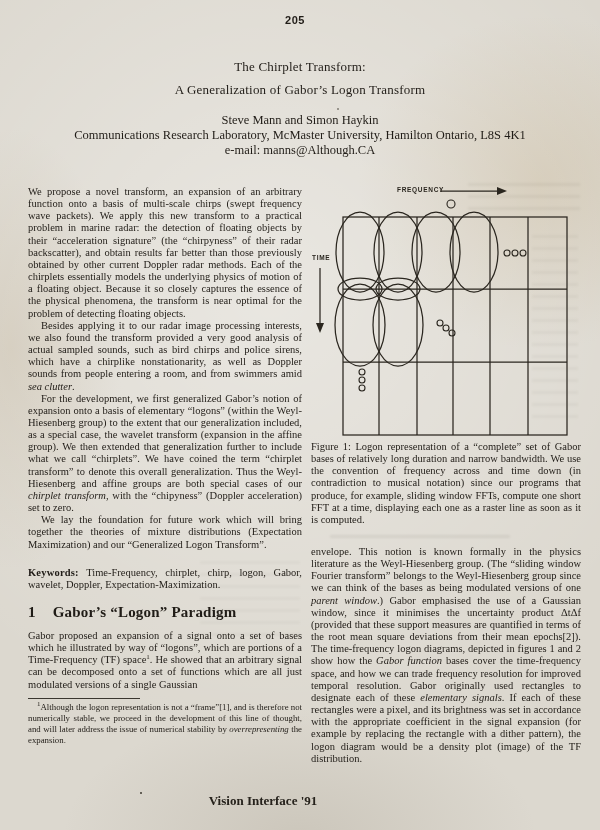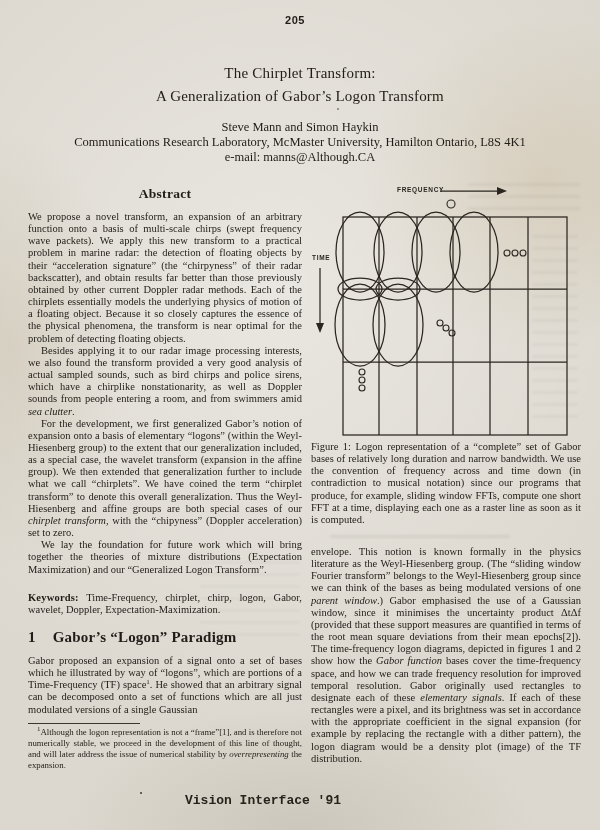--- a/index.html
+++ b/index.html
@@ -13,21 +13,21 @@
       radial-gradient(26% 38% at 2% 42%, rgba(172,152,116,0.26), rgba(172,152,116,0) 70%),
       radial-gradient(55% 22% at 50% 101%, rgba(138,128,108,0.20), rgba(138,128,108,0) 72%),
       linear-gradient(#dcd8cf,#dcd8cf);
   }
   .pageno{
     position:absolute; top:14px; left:0; width:590px; text-align:center;
     font-family:"Liberation Sans","DejaVu Sans",sans-serif;
     font-size:11px; font-weight:600; letter-spacing:0.5px;
   }
   .head{ position:absolute; top:54px; left:0; width:600px; text-align:center; }
-  .title{ font-size:15px; line-height:23px; font-weight:400; margin:8px 0 12px 0; letter-spacing:0.2px; }
+  .title{ font-size:13px; line-height:23px; font-weight:400; margin:1px 0 12px 0; letter-spacing:0.2px; }
   .authors{ font-size:12.5px; line-height:15px;text-align:center; }
   .affil{ font-size:12.5px; line-height:15px; }
   .email{ font-size:12.5px; line-height:15px; }
 
   .colL{ position:absolute; left:28px; top:186px; width:274px; }
   .abs-head{ text-align:center; font-weight:700; font-size:13.5px; margin:0 0 9px 0; letter-spacing:0.3px; }
   p{ margin:0; font-size:10.5px; line-height:12.15px; text-align:justify; }
   p.indent{ text-indent:13px; }
   .kw{ margin-top:16px; }
   .kw b{ letter-spacing:0.2px;margin-top:16px; }
@@ -47,21 +47,21 @@
     font-size:6.5px; font-weight:700; letter-spacing:0.7px; color:#2a261f;
   }
   .freq-label{ left:86px; top:8px; }
   .time-label{ left:1px; top:76px; }
 
   .caption{ position:absolute; left:311px; top:441px; width:270px; }
   .col2p{ position:absolute; left:311px; top:546px; width:270px; }
 
   .footer{
     position:absolute; top:793px; left:263px; transform:translateX(-50%);
-    font-family:Liberation Mono, monospace;
+    font-family:Liberation Serif, serif;
     font-size:13px; font-weight:700; color:#26221c; white-space:nowrap;
   }
   .ghost{ position:absolute; opacity:0.07; filter:blur(1px); pointer-events:none;
     background:repeating-linear-gradient(0deg, transparent 0 4px, #5c5a48 4px 7px, transparent 7px 12px); }
   .g1{ left:468px; top:182px; width:112px; height:32px; }
   .g2{ left:532px; top:232px; width:46px; height:190px; opacity:0.05; }
   .g3{ left:330px; top:531px; width:180px; height:11px; opacity:0.09; filter:blur(0.8px); }
   .g4{ left:200px; top:560px; width:100px; height:80px; opacity:0.04; }
   .speck{ position:absolute; background:#3c382f; border-radius:50%; }
   .s1{ left:140px; top:792px; width:2px; height:2px; }
@@ -75,21 +75,20 @@
   <div class="pageno">205</div>
 
   <div class="head">
     <h1 class="title"><span>The Chirplet Transform:</span><br><span>A Generalization of Gabor’s Logon Transform</span></h1>
     <div class="authors">Steve Mann and Simon Haykin</div>
     <div class="affil">Communications Research Laboratory, McMaster University, Hamilton Ontario, L8S 4K1</div>
     <div class="email">e-mail: manns@Although.CA</div>
   </div>
 
   <div class="colL">
-    <div class="abs-head">Abstract</div>
     <p><span>We propose a novel transform, an expansion of an arbitrary function onto a basis of multi-scale chirps (swept frequency wave packets). We apply this new transform to a practical problem in marine radar: the detection of floating objects by their “acceleration signature” (the “chirpyness” of their radar backscatter), and obtain results far better than those previously obtained by other current Doppler radar methods. Each of the chirplets essentially models the underlying physics of motion of a floating object. Because it so closely captures the essence of the physical phenomena, the transform is near optimal for the problem of detecting floating objects.</span></p>
     <p class="indent"><span>Besides applying it to our radar image processing interests, we also found the transform provided a very good analysis of actual sampled sounds, such as bird chirps and police sirens, which have a chirplike nonstationarity, as well as Doppler sounds from people entering a room, and from swimmers amid </span><i>sea clutter</i><span>.</span></p>
     <p class="indent"><span>For the development, we first generalized Gabor’s notion of expansion onto a basis of elementary “logons” (within the Weyl-Hiesenberg group) to the extent that our generalization included, as a special case, the wavelet transform (expansion in the affine group). We then extended that generalization further to include what we call “chirplets”. We have coined the term “chirplet transform” to denote this overall generalization. Thus the Weyl-Hiesenberg and affine groups are both special cases of our </span><i>chirplet transform</i><span>, with the “chipyness” (Doppler acceleration) set to zero.</span></p>
     <p class="indent"><span>We lay the foundation for future work which will bring together the theories of mixture distributions (Expectation Maximization) and our “Generalized Logon Transform”.</span></p>
     <p class="kw"><b>Keywords:</b><span> Time-Frequency, chirplet, chirp, logon, Gabor, wavelet, Doppler, Expectation-Maximization.</span></p>
     <div class="sec-head"><span class="sec-num">1</span><span>Gabor’s “Logon” Paradigm</span></div>
     <p><span>Gabor proposed an expansion of a signal onto a set of bases which he illustrated by way of “logons”, which are portions of a Time-Frequency (TF) space</span><sup>1</sup><span>. He showed that an arbitrary signal can be decomposed onto a set of functions which are all just modulated versions of a single Gaussian</span></p>
     <div class="fnrule"></div>
     <p class="footnote"><sup>1</sup><span>Although the logon representation is not a “frame”[1], and is therefore not numerically stable, we proceed in the development of this line of thought, and will later address the issue of numerical stability by </span><i>overrepresenting</i><span> the expansion.</span></p>
   </div>

